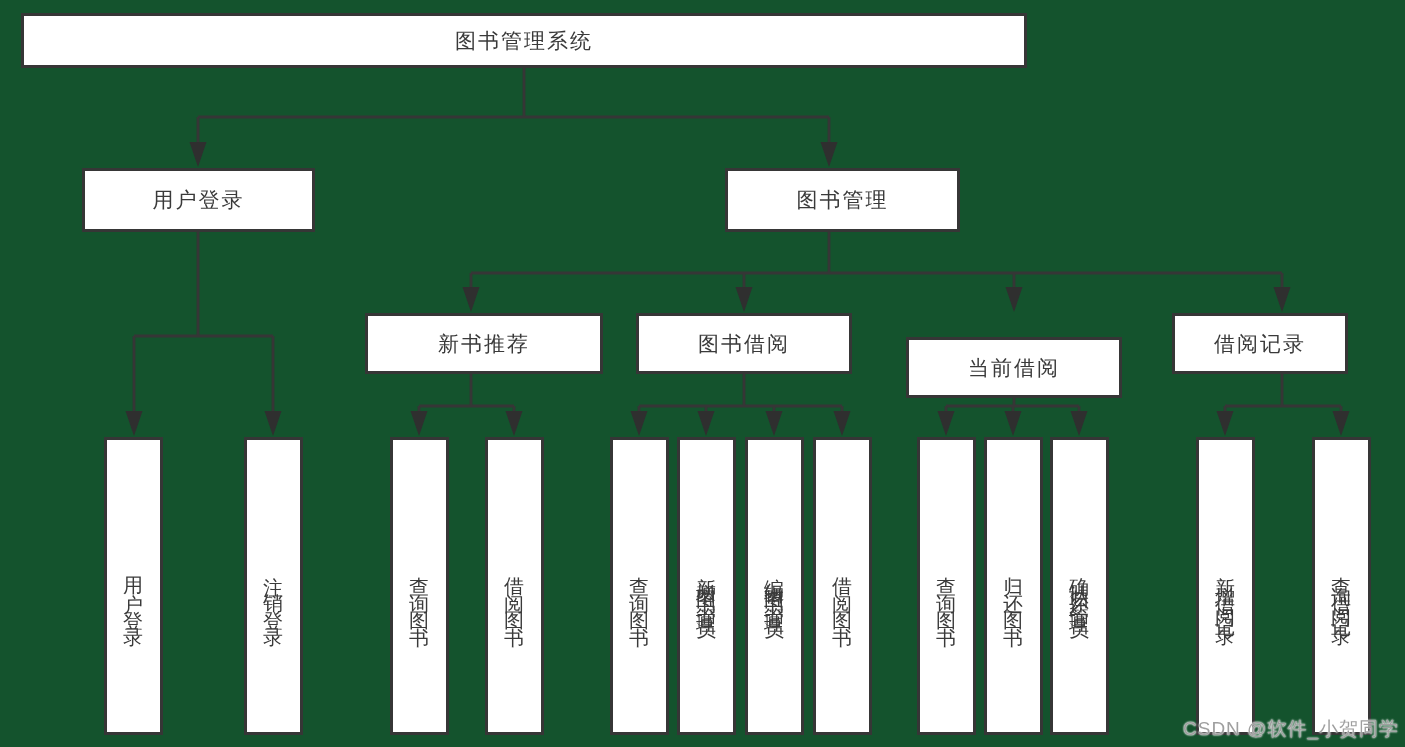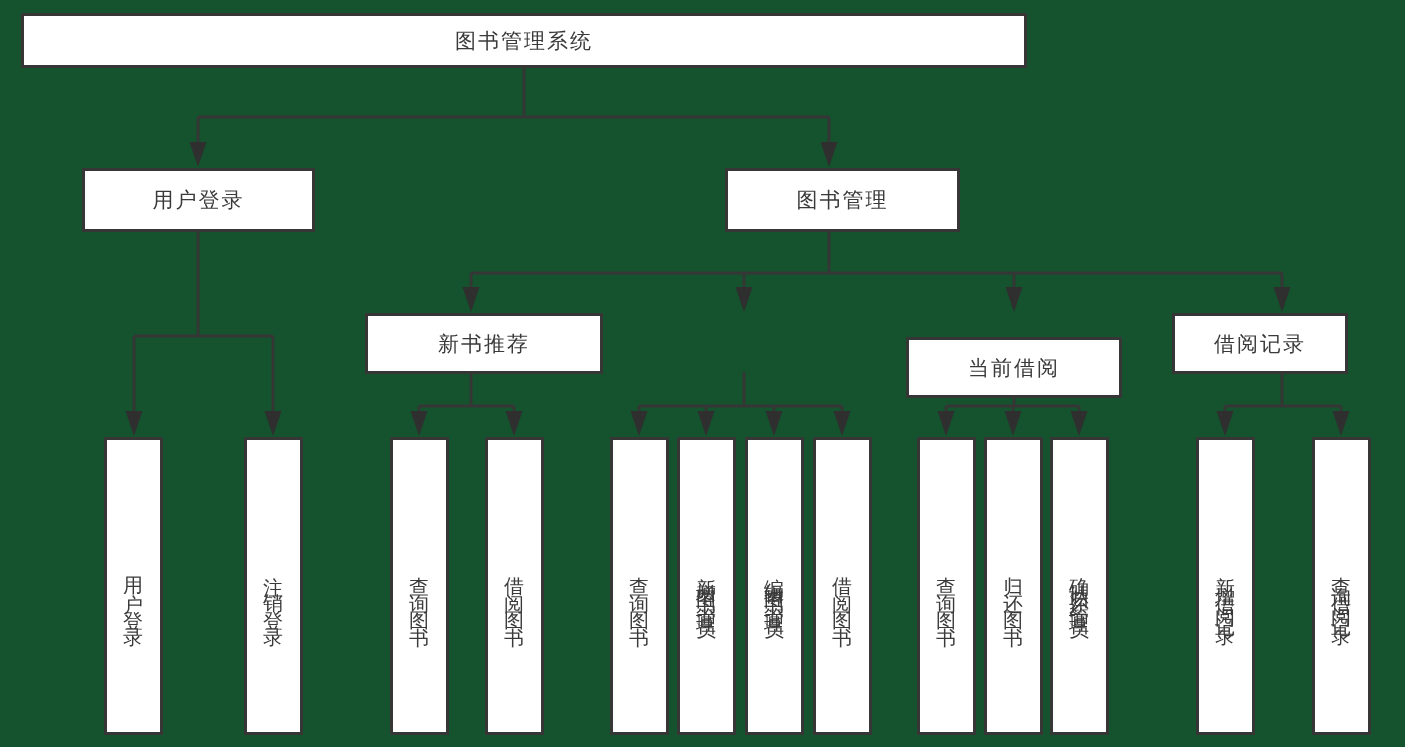--- a/index.html
+++ b/index.html
@@ -136,20 +136,23 @@
   <div class="node h-node n-user-login">
     <span>用户登录</span>
   </div>
   <div class="node h-node n-book-mgmt">
     <span>图书管理</span>
   </div>
 
   <div class="node h-node n-new-book">
     <span>新书推荐</span>
   </div>
+  <div class="node h-node n-book-borrow">
+    <span>图书借阅</span>
+  </div>
   <div class="node h-node n-cur-borrow">
     <span>当前借阅</span>
   </div>
   <div class="node h-node n-borrow-rec">
     <span>借阅记录</span>
   </div>
 
   <div class="node v-node leaf l-g1a">
     <span class="ls-wide">用户登录</span>
   </div>
@@ -187,14 +190,15 @@
     <span class="ls-tight">确认归还（管理员）</span>
   </div>
 
   <div class="node v-node leaf l-g5a">
     <span class="ls-mid">新增借阅记录</span>
   </div>
   <div class="node v-node leaf l-g5b">
     <span class="ls-mid">查询借阅记录</span>
   </div>
 
+  <div class="watermark">CSDN @软件_小贺同学</div>
 
 </div>
 
 </body></html>

